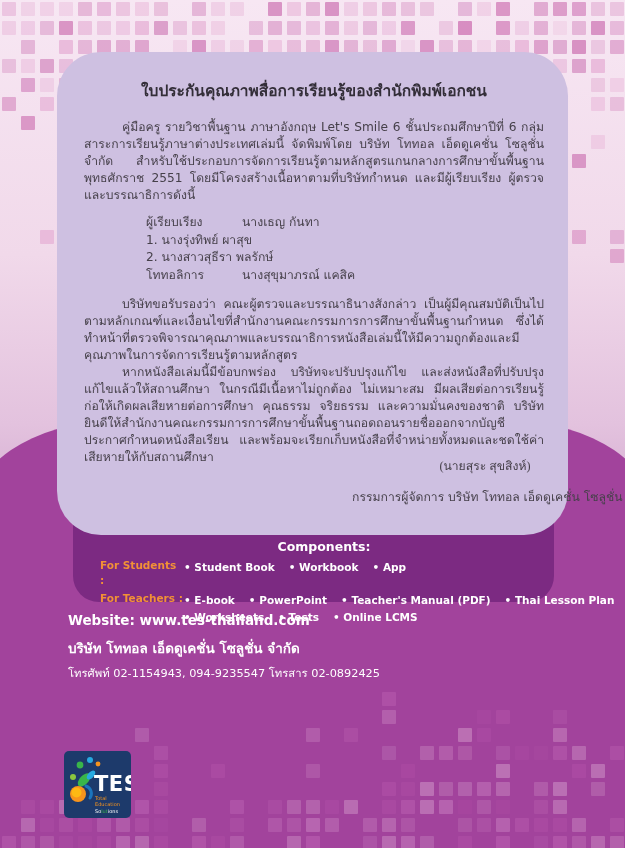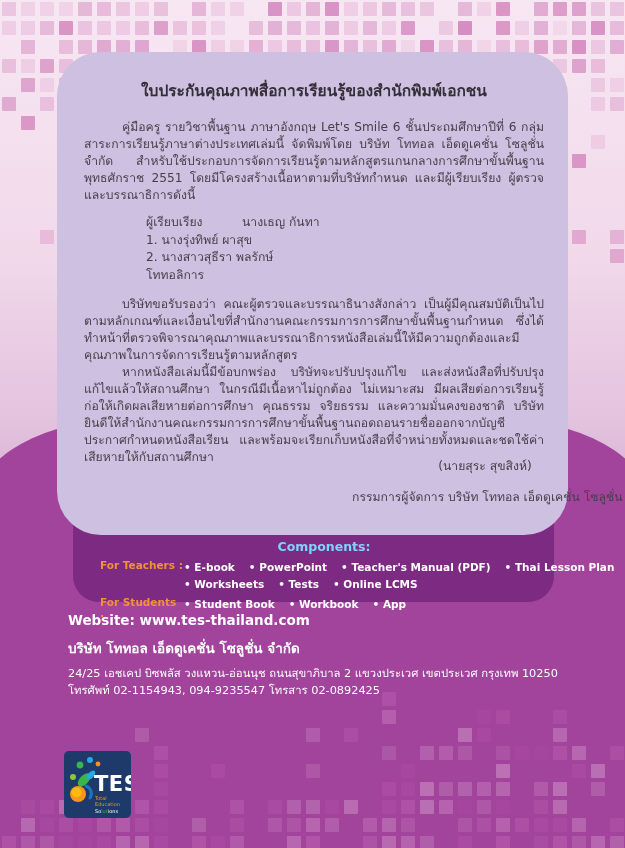--- a/index.html
+++ b/index.html
@@ -19,21 +19,21 @@
     background:#a2439c;
     border-radius:140px 140px 0 0 / 96px 96px 0 0;
   }
   
   #band{
     left:73px;top:500px;width:481px;height:102px;z-index:4;
     background:#7c2a82;border-radius:22px 22px 26px 26px;
   }
   #band-inner{position:absolute;left:0;right:0;top:36px;bottom:0;}
   .comp-heading{
-    text-align:center;color:#7dd3fc;font-weight:bold;font-size:12.5px;margin-top:3px;padding-left:21px;
+    text-align:center;color:#ffffff;font-weight:bold;font-size:12.5px;margin-top:3px;padding-left:21px;
   }
   .comp-rows{margin:4px 0 0 27px;}
   .comp-row{display:flex;align-items:flex-start;margin-bottom:3px;}
   .comp-label{color:#f29136;font-weight:bold;font-size:10.5px;width:84px;flex:0 0 84px;line-height:15px;}
   .comp-lines{flex:1;}
   .comp-line{line-height:15px;}
   .comp-item{color:#ffffff;font-weight:bold;font-size:10.5px;margin-right:14px;white-space:nowrap;}
   
   #cert{
     left:57px;top:52px;width:511px;height:483px;z-index:5;
@@ -49,21 +49,21 @@
   }
   .cert-par.tight{margin-bottom:0;}
   .credits{margin:4px 0 12px 62px;font-size:12.2px;line-height:17.5px;}
   .credit-row{display:flex;}
   .credit-role{width:96px;flex:0 0 96px;}
   .credit-names{flex:1;}
   
   #sign-block{position:absolute;left:295px;top:404px;width:266px;text-align:center;z-index:6;}
   .sign-row{display:flex;align-items:flex-end;justify-content:center;margin-bottom:4px;}
   .sign-label{font-size:12.2px;margin:0 6px 4px 0;}
-  .sign-name{font-size:12.2px;margin-bottom:12px;}
+  .sign-name{font-size:12.2px;margin-bottom:12px;font-family:Liberation Serif, serif;}
   .sign-title{font-size:12.2px;white-space:nowrap;}
   
   #footer-block{left:68px;top:612px;width:540px;z-index:6;color:#ffffff;}
   .site-line{font-weight:bold;font-size:13.5px;margin-bottom:9px;}
   .company-line{font-weight:bold;font-size:13.5px;margin-bottom:6px;}
   .addr-line{font-size:11.3px;line-height:17px;}
   
   #logo{left:64px;top:751px;width:67px;height:67px;z-index:7;border-radius:5px;overflow:hidden;}
 </style>
 </head>
@@ -362,30 +362,30 @@
     <div class="sq" style="left: 572px; top: 196px; background: rgb(183, 101, 176); opacity: 0.63;"></div>
     <div class="sq" style="left: 591px; top: 196px; background: rgb(188, 114, 181); opacity: 0.78;"></div>
     <div class="sq" style="left: 610px; top: 196px; background: rgb(188, 114, 181); opacity: 0.63;"></div>
   </div>
 
 <div class="layer" id="band">
   <div id="band-inner">
     <div class="comp-heading">Components:</div>
     <div class="comp-rows">
         <div class="comp-row">
+          <span class="comp-label">For Students :</span>
+          <div class="comp-lines">
+            <div class="comp-line"><span class="comp-item">• Student Book</span><span class="comp-item">• Workbook</span><span class="comp-item">• App</span></div>
+          </div>
+        </div>
+        <div class="comp-row">
           <span class="comp-label">For Teachers :</span>
           <div class="comp-lines">
             <div class="comp-line"><span class="comp-item">• E-book</span><span class="comp-item">• PowerPoint</span><span class="comp-item">• Teacher's Manual (PDF)</span><span class="comp-item">• Thai Lesson Plan</span></div>
             <div class="comp-line"><span class="comp-item">• Worksheets</span><span class="comp-item">• Tests</span><span class="comp-item">• Online LCMS</span></div>
-          </div>
-        </div>
-        <div class="comp-row">
-          <span class="comp-label">For Students :</span>
-          <div class="comp-lines">
-            <div class="comp-line"><span class="comp-item">• Student Book</span><span class="comp-item">• Workbook</span><span class="comp-item">• App</span></div>
           </div>
         </div>
       </div>
   </div>
 </div>
 
 <div class="layer" id="cert">
   <div id="cert-inner">
     <div class="cert-title">ใบประกันคุณภาพสื่อการเรียนรู้ของสำนักพิมพ์เอกชน</div>
     <p class="cert-par">คู่มือครู รายวิชาพื้นฐาน ภาษาอังกฤษ Let's Smile 6 ชั้นประถมศึกษาปีที่ 6 กลุ่มสาระการเรียนรู้ภาษาต่างประเทศเล่มนี้ จัดพิมพ์โดย บริษัท โททอล เอ็ดดูเคชั่น โซลูชั่น จำกัด สำหรับใช้ประกอบการจัดการเรียนรู้ตามหลักสูตรแกนกลางการศึกษาขั้นพื้นฐาน พุทธศักราช 2551 โดยมีโครงสร้างเนื้อหาตามที่บริษัทกำหนด และมีผู้เรียบเรียง ผู้ตรวจ และบรรณาธิการดังนี้</p>
@@ -397,36 +397,38 @@
           </div>
         </div>
         <div class="credit-row">
           <div class="credit-names">
             <div>1. นางรุ่งทิพย์ ผาสุข</div>
             <div>2. นางสาวสุธีรา พลรักษ์</div>
           </div>
         </div>
         <div class="credit-row">
           <div class="credit-role">โททอลิการ</div>
+          <div class="credit-names">
+            <div>นางสุขุมาภรณ์ แคสิค</div>
+          </div>
         </div>
       </div>
     <p class="cert-par tight">บริษัทขอรับรองว่า คณะผู้ตรวจและบรรณาธินางสังกล่าว เป็นผู้มีคุณสมบัติเป็นไปตามหลักเกณฑ์และเงื่อนไขที่สำนักงานคณะกรรมการการศึกษาขั้นพื้นฐานกำหนด ซึ่งได้ทำหน้าที่ตรวจพิจารณาคุณภาพและบรรณาธิการหนังสือเล่มนี้ให้มีความถูกต้องและมีคุณภาพในการจัดการเรียนรู้ตามหลักสูตร</p>
     <p class="cert-par tight">หากหนังสือเล่มนี้มีข้อบกพร่อง บริษัทจะปรับปรุงแก้ไข และส่งหนังสือที่ปรับปรุงแก้ไขแล้วให้สถานศึกษา ในกรณีมีเนื้อหาไม่ถูกต้อง ไม่เหมาะสม มีผลเสียต่อการเรียนรู้ ก่อให้เกิดผลเสียหายต่อการศึกษา คุณธรรม จริยธรรม และความมั่นคงของชาติ บริษัทยินดีให้สำนักงานคณะกรรมการการศึกษาขั้นพื้นฐานถอดถอนรายชื่อออกจากบัญชีประกาศกำหนดหนังสือเรียน และพร้อมจะเรียกเก็บหนังสือที่จำหน่ายทั้งหมดและชดใช้ค่าเสียหายให้กับสถานศึกษา</p>
   </div>
 
   <div id="sign-block">
     <div class="sign-name">(นายสุระ สุขสิงห์)</div>
     <div class="sign-title">กรรมการผู้จัดการ บริษัท โททอล เอ็ดดูเคชั่น โซลูชั่น จำกัด</div>
   </div>
 </div>
 
 <div class="layer" id="footer-block">
   <div class="site-line">Website: www.tes-thailand.com</div>
   <div class="company-line">บริษัท โททอล เอ็ดดูเคชั่น โซลูชั่น จำกัด</div>
-  <div class="addr-line">24/25 เอชเคป บิซพลัส วงแหวน-อ่อนนุช ถนนสุขาภิบาล 2 แขวงประเวศ เขตประเวศ กรุงเทพ 10250</div>
   <div class="addr-line">โทรศัพท์ 02-1154943, 094-9235547 โทรสาร 02-0892425</div>
 </div>
 
 <div class="layer" id="logo">
   <svg width="67" height="67" viewBox="0 0 67 67">
     <rect x="0" y="0" width="67" height="67" fill="#1d3a6b"></rect>
 
     <circle cx="9" cy="26" r="3" fill="#8cc63f"></circle>
     <circle cx="16" cy="14" r="3.4" fill="#39b54a"></circle>
     <circle cx="26" cy="9" r="3" fill="#27aae1"></circle>

